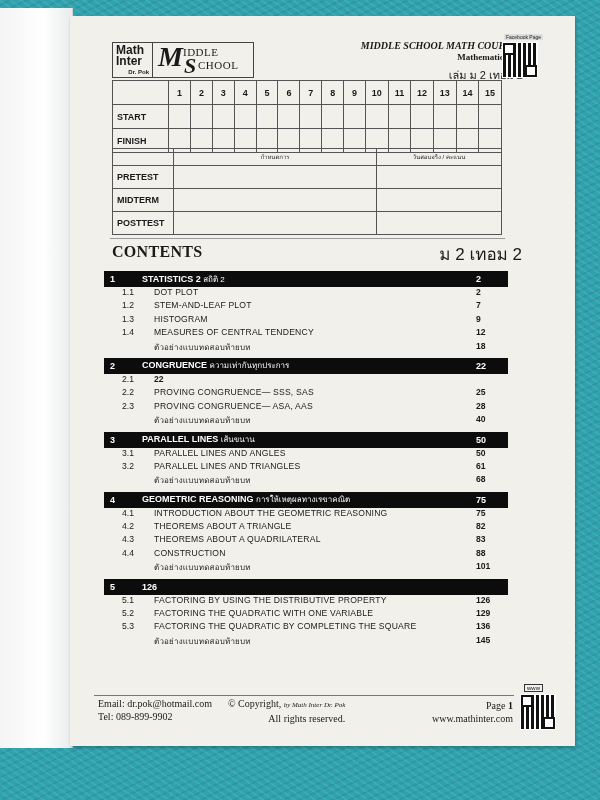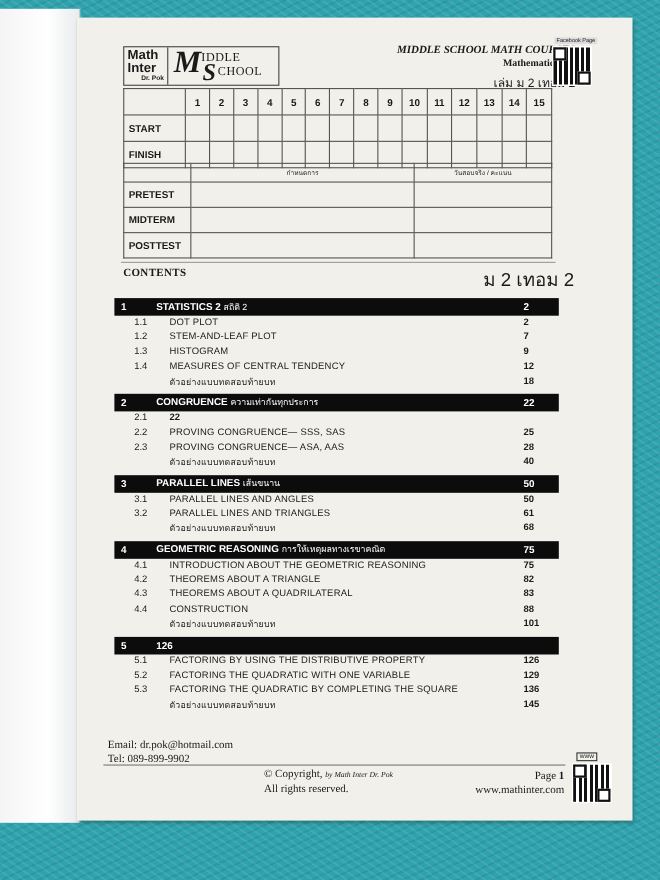--- a/index.html
+++ b/index.html
@@ -50,21 +50,21 @@
 
   table { border-collapse:collapse; }
   .track td { border:1px solid #555; height:21px; font-size:9px; font-weight:bold; text-align:center; }
   .track td.lbl { text-align:left; padding-left:4px; width:54px; }
   .track td.num { width:21.5px; }
 
   .tests td { border:1px solid #555; height:20px; font-size:9px; }
   .tests td.lbl { font-weight:bold; padding-left:4px; width:55px; }
   .tests tr.head td { height:14px; font-size:6px; text-align:center; font-weight:normal; }
 
-  .contents-title { left:42px; top:227px; font-family:"Liberation Serif", serif; font-weight:bold; font-size:10px; letter-spacing:0.3px; }
+  .contents-title { left:42px; top:227px; font-family:"Liberation Serif", serif; font-weight:bold; font-size:16px; letter-spacing:0.3px; }
   .contents-right { right:53px; top:224px; font-size:17px; }
   .rule { left:40px; top:222px; width:395px; height:1px; background:#999; }
 
   .toc { left:34px; top:251px; width:404px; }
   .chap { background:#0c0c0c; color:#fff; height:16px; display:flex; align-items:center; font-size:9px; font-weight:bold; margin-top:4px; }
   .chap .n { width:38px; padding-left:6px; box-sizing:border-box; }
   .chap .t { flex:1; }
   .chap .t .th { font-weight:normal; font-size:8px; }
   .chap .p { width:32px; }
   .row { display:flex; height:13.4px; align-items:flex-start; font-size:8.6px;margin-left:12px; }
@@ -323,25 +323,25 @@
         <span class="p">136</span>
       </div>
     <div class="row">
         <span class="n"></span>
         <span class="t th">ตัวอย่างแบบทดสอบท้ายบท</span>
         <span class="p">145</span>
       </div>
   </div>
 
   <div class="abs footer-rule"></div>
-  <div class="abs foot" style="left:28px;top:655px;">
+  <div class="abs foot" style="left:28px;top:681px;">
     <div>Email: dr.pok@hotmail.com</div>
     <div>Tel: 089-899-9902</div>
   </div>
-  <div class="abs foot" style="left:170px;top:681px;text-align:left;">
+  <div class="abs foot" style="left:158px;top:681px;text-align:right;">
     <div><span>© Copyright,</span> <span style="font-size:7px;font-style:italic;">by Math Inter Dr. Pok</span></div>
     <div>All rights reserved.</div>
   </div>
   <div class="abs foot" style="right:62px;top:683px;text-align:right;">
     <div><span>Page</span> <b>1</b></div>
     <div>www.mathinter.com</div>
   </div>
   <span class="abs" style="left:454px;top:668px;font-size:6px;border:1px solid #333;padding:0 2px;">www</span>
   <div class="qr" style="left:450px;top:678px;"></div>
 </div>

